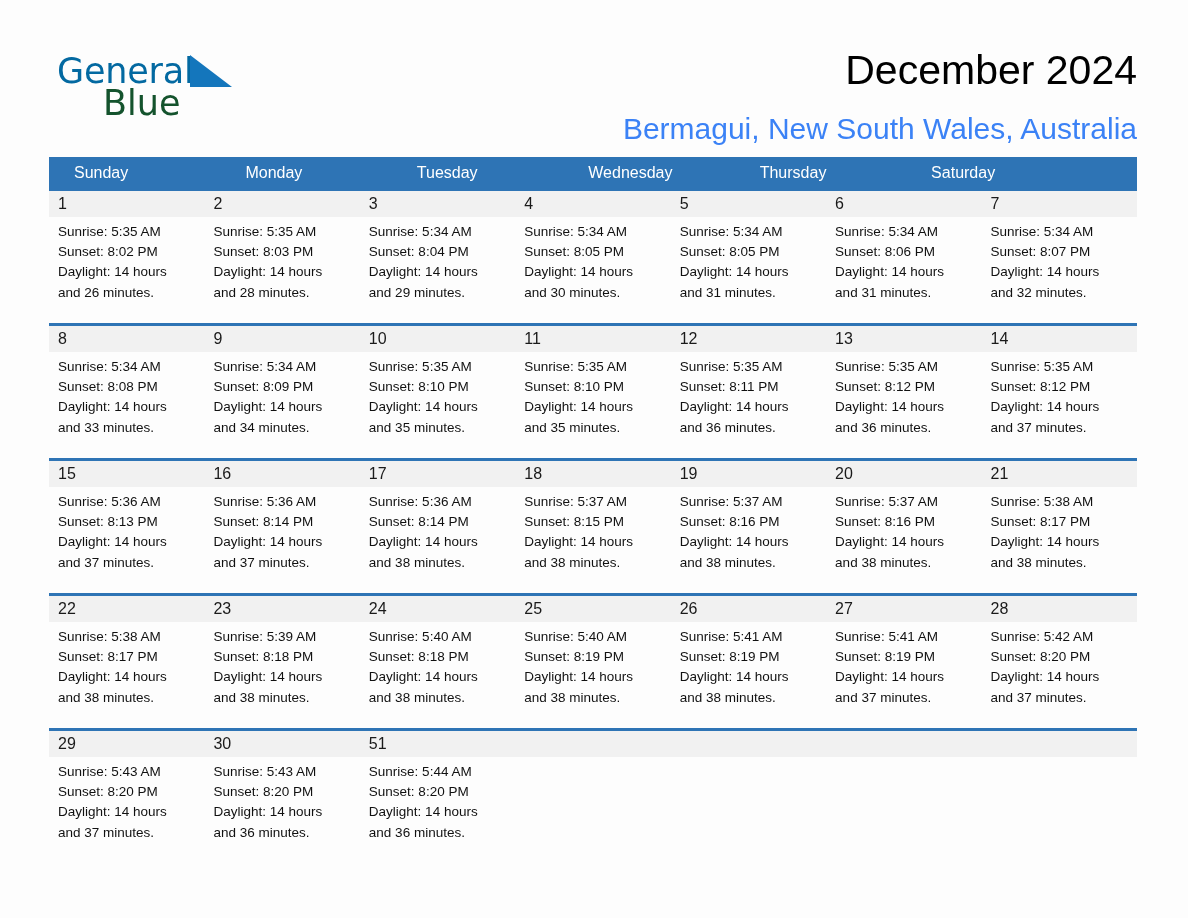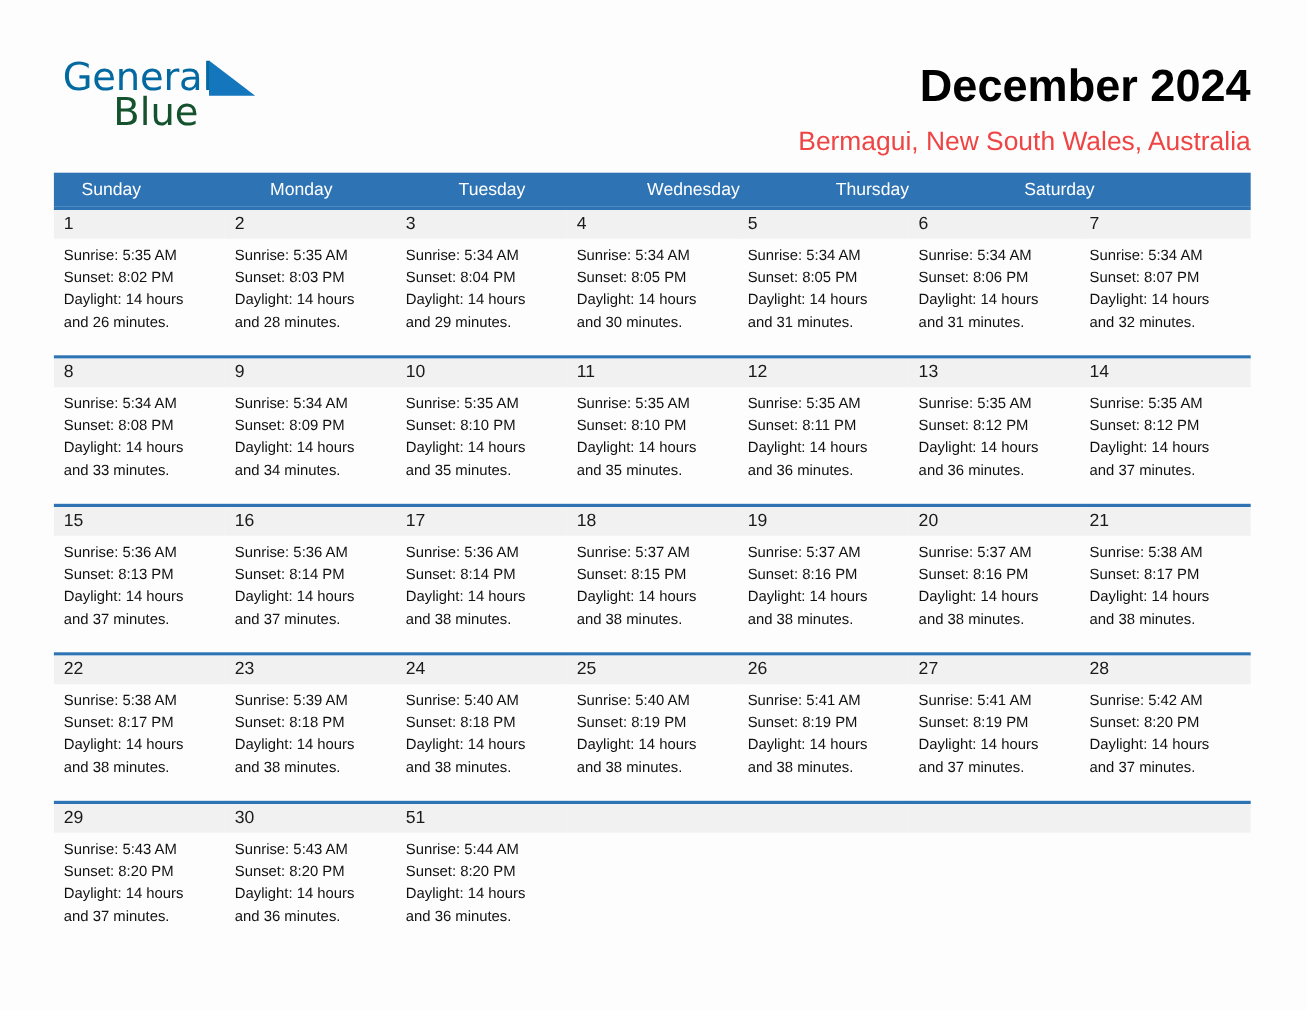--- a/index.html
+++ b/index.html
@@ -72,30 +72,29 @@
 
   .title {
     position: absolute;
     right: 51px;
     top: 46px;
     font-size: 41px;
     line-height: 48px;
     color: #000;
     text-align: right;
     white-space: nowrap;
-    font-weight: 700;
-    margin-top: 8px;
+    font-weight: 400;
   }
   .subtitle {
     position: absolute;
     right: 51px;
     top: 113px;
-    font-size: 24px;
+    font-size: 30px;
     line-height: 32px;
-    color: #ef4444;
+    color: #3b82f6;
     text-align: right;
     white-space: nowrap;
     font-weight: 400;
   }
 
   
   .calendar {
     position: absolute;
     left: 49px;
     top: 157px;

